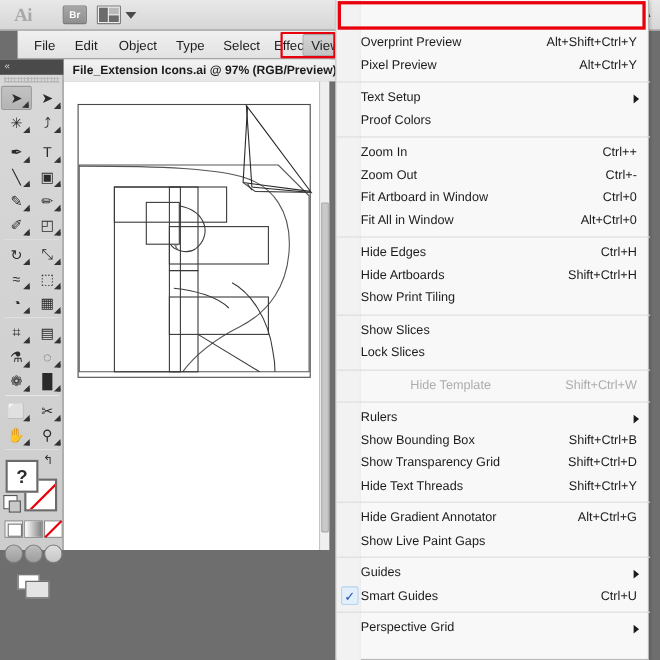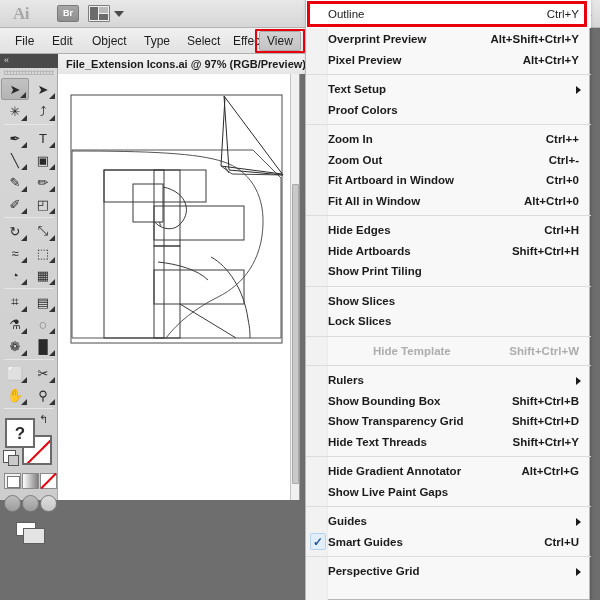--- a/index.html
+++ b/index.html
@@ -46,21 +46,21 @@
     border-right: 5px solid transparent; border-top: 6px solid #4a4a4a;
   }
   .workspace-label {
     position: absolute; right: 2px; top: 6px;
     font-size: 11px; font-weight: bold; color: #3a3a3a;
     letter-spacing: 0.3px; overflow: hidden; width: 28px;
   }
 
   
   .menubar {
-    position: absolute; left: 0; top: 28px; width: 537px; height: 26px;
+    position: absolute; left: 16px; top: 28px; width: 537px; height: 26px;
     background: linear-gradient(#f0f0f0, #e2e2e2);
     border-bottom: 1px solid #b0b0b0;
   }
   .menu-item {
     position: absolute; top: 3px; height: 20px;
     font-size: 12px; color: #1d1d1d; line-height: 20px;
     padding: 0 7px; white-space: nowrap;
   }
   .menu-item.active {
     background: linear-gradient(#d2d2d2, #c3c3c3);
@@ -199,21 +199,21 @@
     position: absolute; left: 305px; top: 0px; width: 285px; height: 600px;
     background: #f8f8f8; border: 1px solid #b9b9b9; border-top: none;
     box-shadow: 1px 1px 3px rgba(0,0,0,.22);
   }
   .dd-gutter {
     position: absolute; left: 0; top: 0; width: 22px; height: 600px;
     background: #f2f2f2; border-right: 1px solid #ececec;
   }
   .dd-item {
     position: relative; height: 20.5px; padding-left: 22px; padding-right: 19px;
-    font-size: 11.5px; color: #1b1b1b; line-height: 20.5px; white-space: nowrap; font-weight: bold;
+    font-size: 11.5px; color: #1b1b1b; line-height: 20.5px; white-space: nowrap;
   }
   .dd-item .lbl { position: relative; }
   .dd-item .sc {
     position: absolute; right: 12px; top: 0; font-size: 11.5px; color: #1b1b1b;
   }
   .dd-item.disabled .lbl, .dd-item.disabled .sc { color: #adadad; margin-left: 45px; }
   .dd-item .arrow {
     position: absolute; right: 10px; top: 7px; width: 0; height: 0;
     border-top: 4px solid transparent; border-bottom: 4px solid transparent;
     border-left: 5px solid #1b1b1b;
@@ -401,26 +401,20 @@
         <path d="M167 93 L171 99"></path>
       </g>
     </svg>
     <div class="canvas-scroll-v">
       <div class="canvas-scroll-thumb"></div>
     </div>
   </div>
 
   <div class="dropdown">
     <div class="dd-gutter"></div>
-    <div class="dd-highlight-row">
-      <div class="dd-first">
-        <span class="lbl">Outline</span>
-        <span class="sc">Ctrl+Y</span>
-      </div>
-    </div>
     <div class="dd-body" id="dd-body">
         <div class="dd-item"><span class="lbl">Overprint Preview</span><span class="sc">Alt+Shift+Ctrl+Y</span></div>
         <div class="dd-item"><span class="lbl">Pixel Preview</span><span class="sc">Alt+Ctrl+Y</span></div>
         <div class="dd-sep"></div>
         <div class="dd-item"><span class="lbl">Text Setup</span><span class="arrow"></span></div>
         <div class="dd-item"><span class="lbl">Proof Colors</span></div>
         <div class="dd-sep"></div>
         <div class="dd-item"><span class="lbl">Zoom In</span><span class="sc">Ctrl++</span></div>
         <div class="dd-item"><span class="lbl">Zoom Out</span><span class="sc">Ctrl+-</span></div>
         <div class="dd-item"><span class="lbl">Fit Artboard in Window</span><span class="sc">Ctrl+0</span></div>

